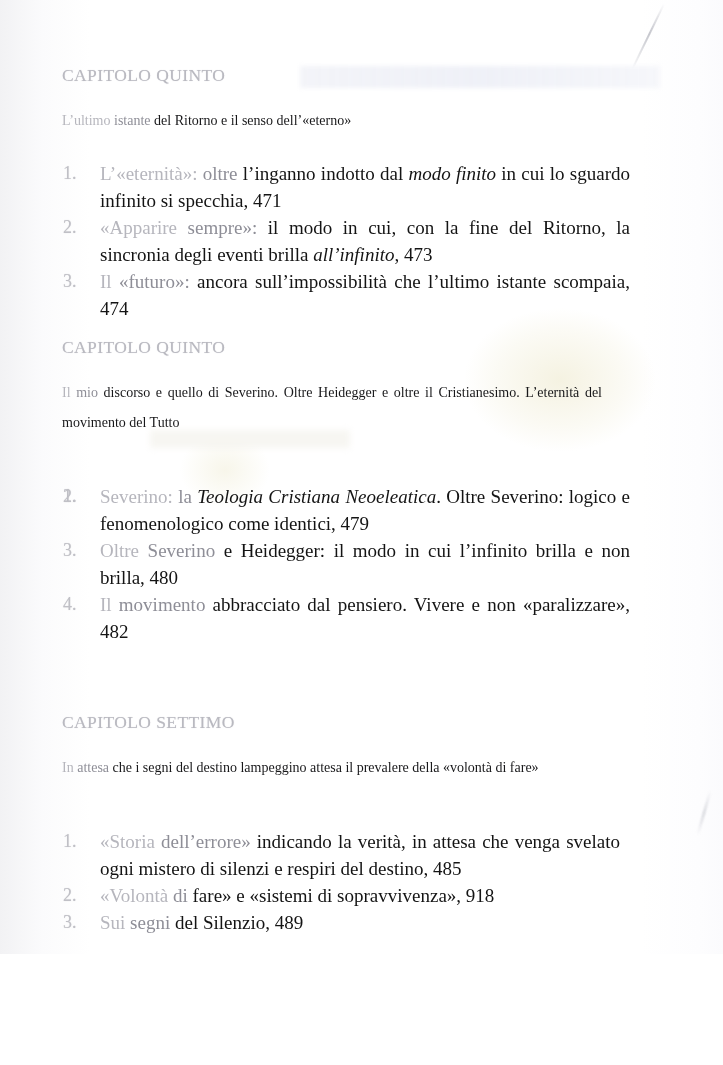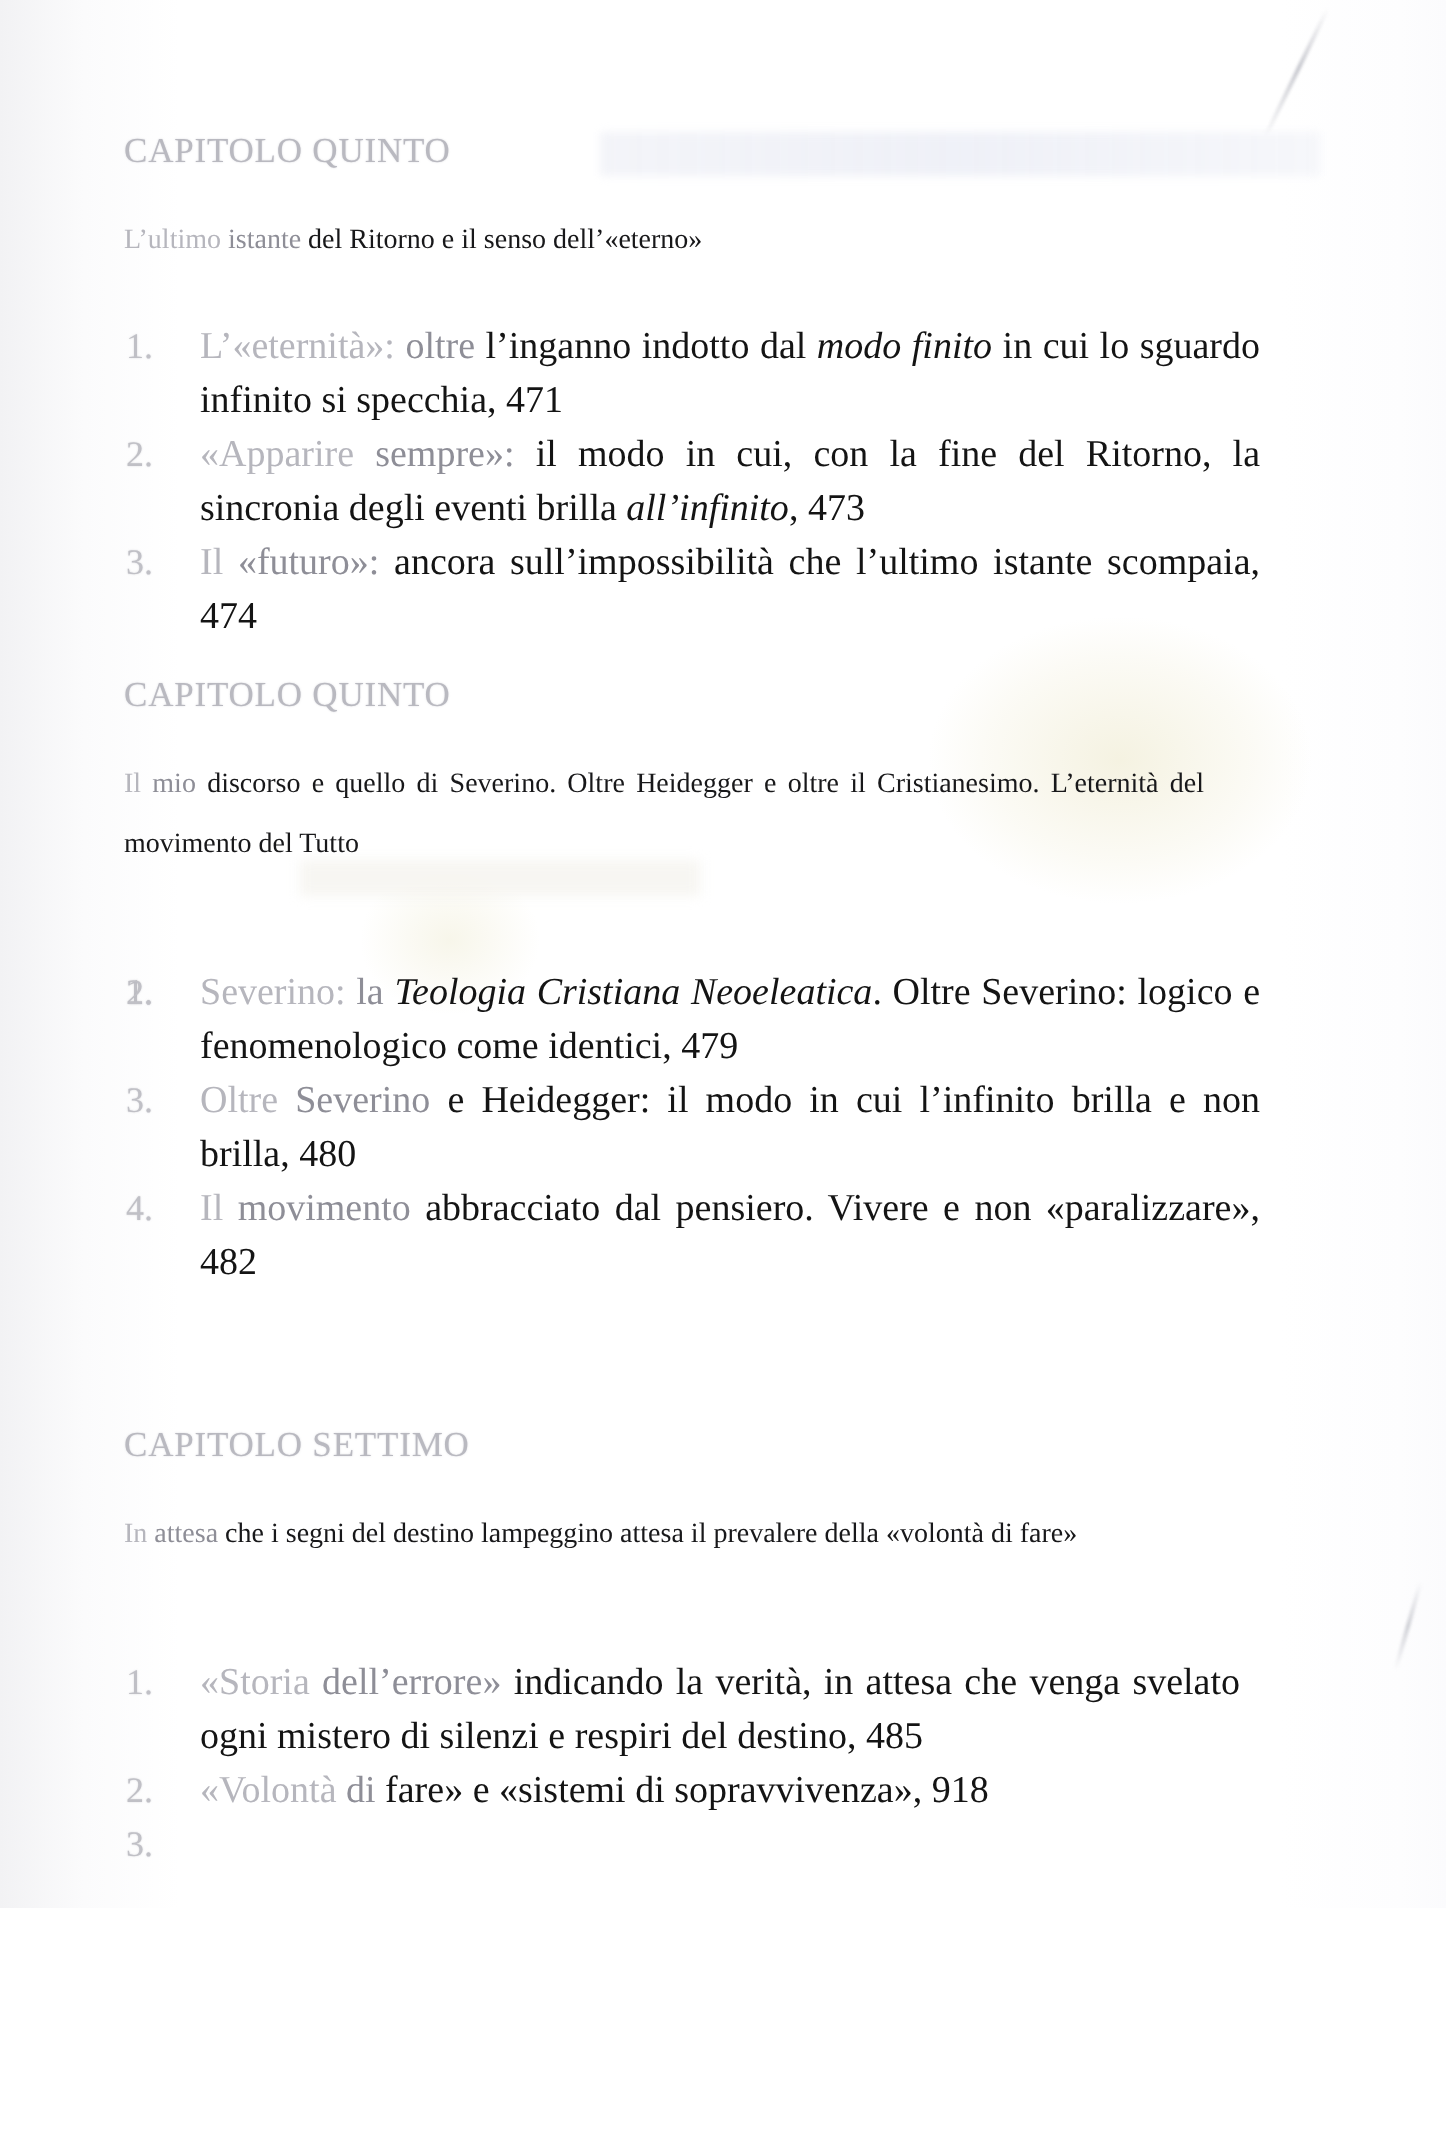--- a/index.html
+++ b/index.html
@@ -137,18 +137,18 @@
         <li><span class="num">1.</span></li>
         <li><span class="num">2.</span><span><span class="fade-start">Severino: </span><span class="fade-mid">la </span><em>Teologia Cristiana Neoeleatica</em><span>. Oltre Severino: logico e fenomenologico come identici, 479</span></span></li>
         <li><span class="num">3.</span><span><span class="fade-start">Oltre </span><span class="fade-mid">Severino </span><span>e Heidegger: il modo in cui l’infinito brilla e non brilla, 480</span></span></li>
         <li><span class="num">4.</span><span><span class="fade-start">Il </span><span class="fade-mid">movimento </span><span>abbracciato dal pensiero. Vivere e non «paralizzare», 482</span></span></li>
       </ol>
       <div class="chapter-label" style="position: absolute; left: 62px; top: 712px;">CAPITOLO SETTIMO</div>
       <div class="chapter-title" style="position: absolute; left: 62px; top: 753px; width: 530px;"><span class="fade-start">In </span><span class="fade-mid">attesa </span><span>che i segni del destino lampeggino attesa il prevalere della «volontà di fare»</span></div>
       <ol class="toc" style="position: absolute; left: 100px; top: 828px; width: 520px;">
         <li><span class="num">1.</span><span><span class="fade-start">«Storia </span><span class="fade-mid">dell’errore» </span><span>indicando la verità, in attesa che venga svelato ogni mistero di silenzi e respiri del destino, 485</span></span></li>
         <li><span class="num">2.</span><span><span class="fade-start">«Volontà </span><span class="fade-mid">di </span><span>fare» e «sistemi di sopravvivenza», 918</span></span></li>
-        <li><span class="num">3.</span></li>
+        <li><span class="num">3.</span><span><span class="fade-start">Sui </span><span class="fade-mid">segni </span><span>del Silenzio, 489</span></span></li>
       </ol>
     </div>
 
   <div class="folio" style="top: 1018px; padding-left: 32px;">13</div>
 </div>
 
 </body></html>

